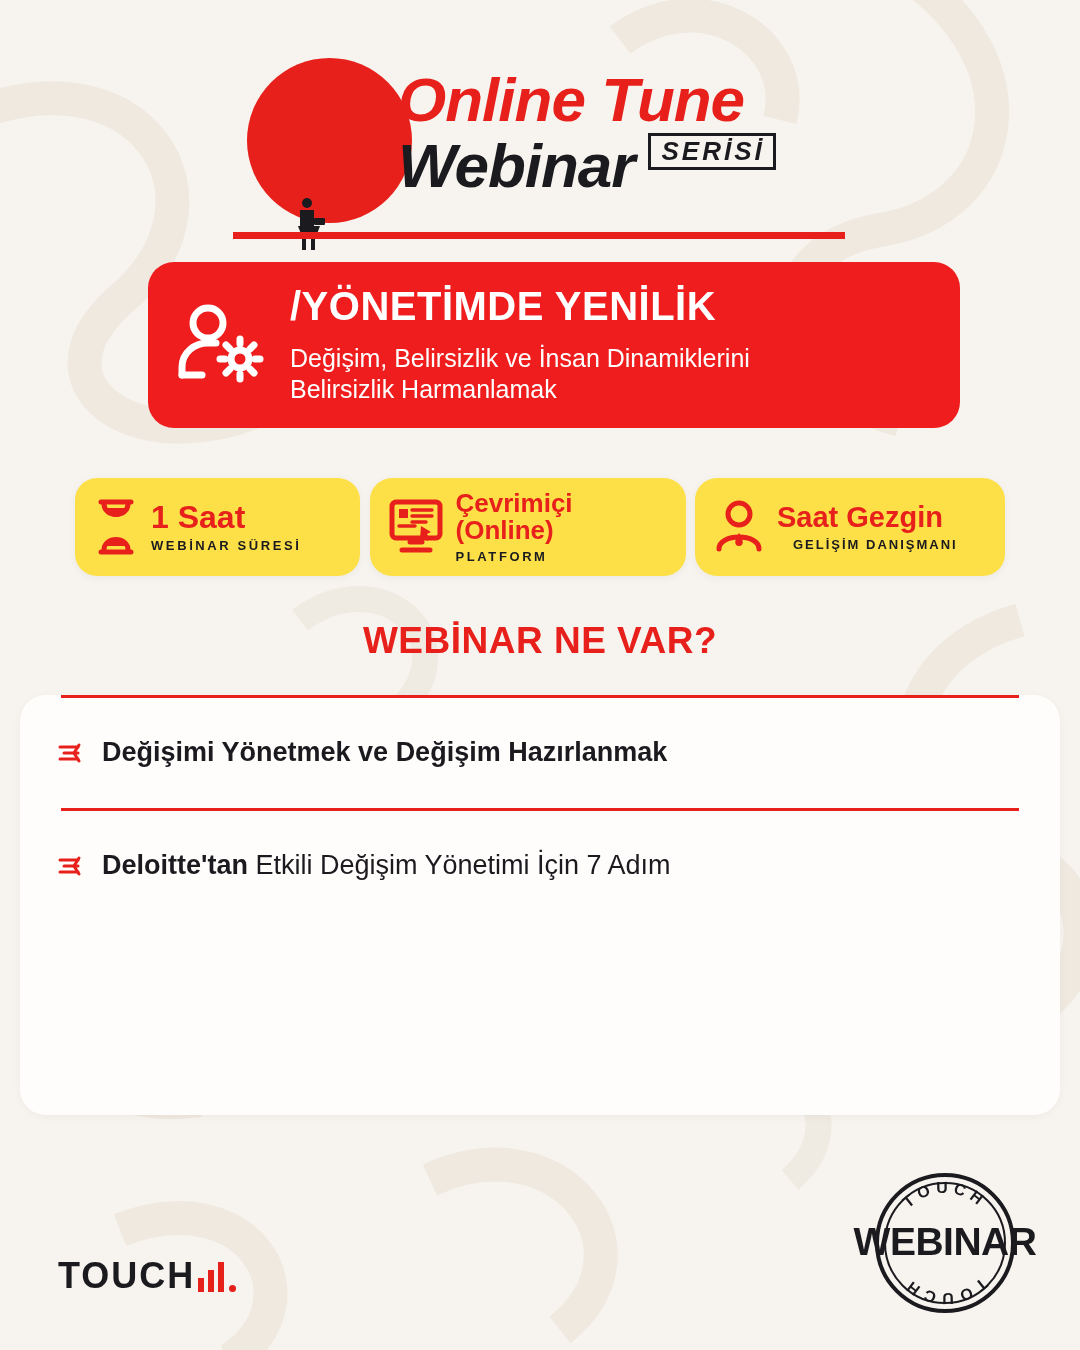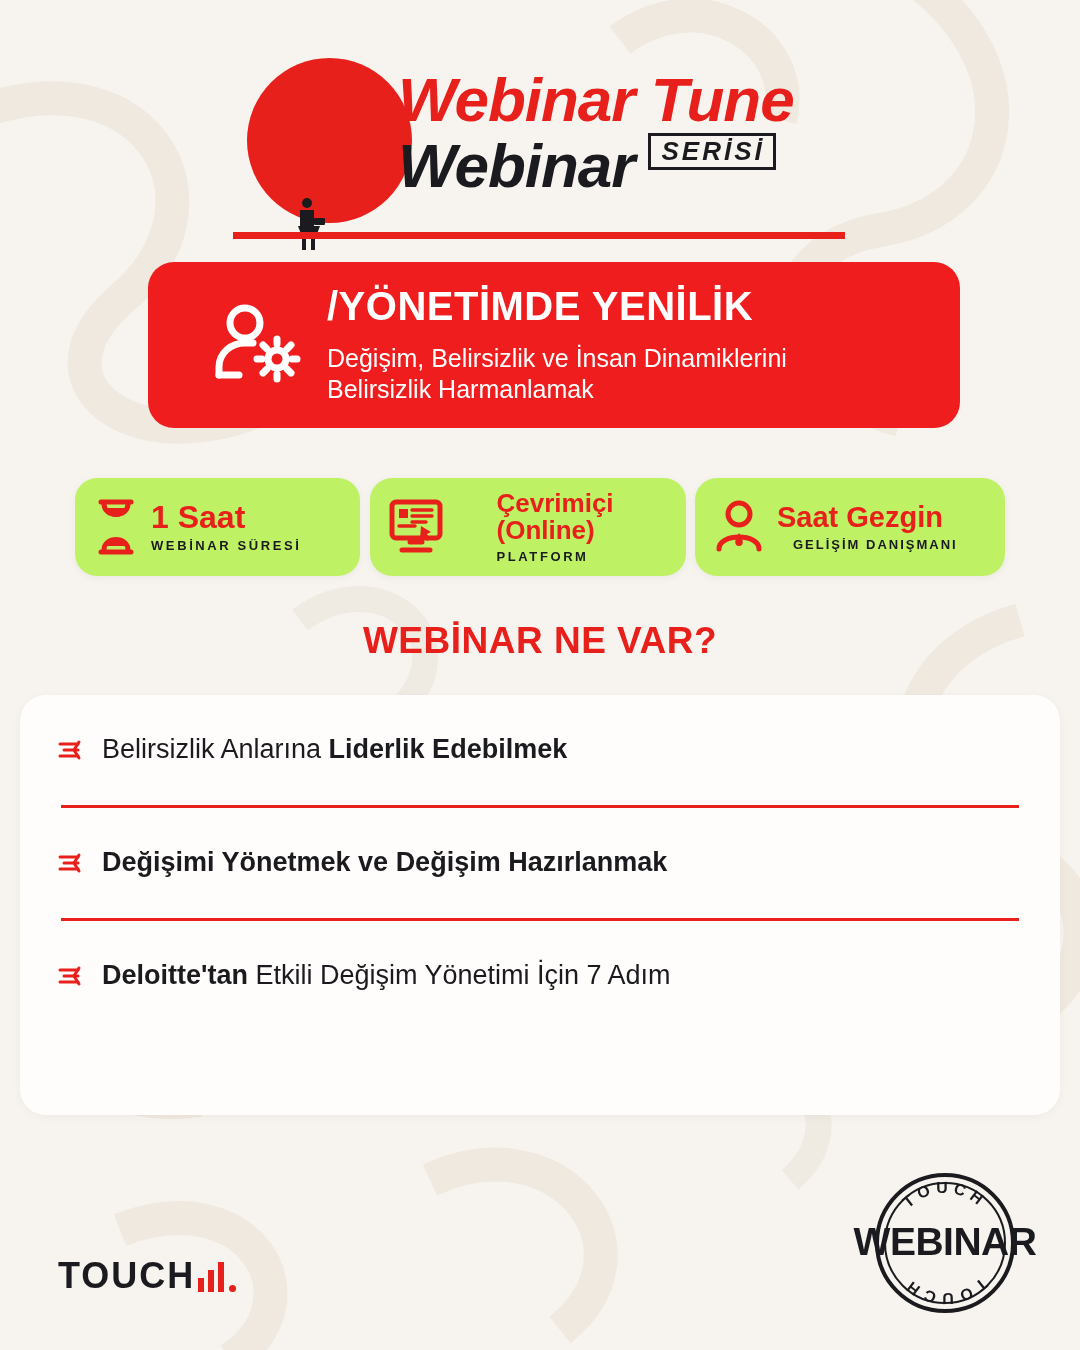--- a/index.html
+++ b/index.html
@@ -108,21 +108,21 @@
   .banner {
     position: absolute;
     left: 148px;
     top: 262px;
     width: 812px;
     height: 166px;
     background: #ef1d1d;
     border-radius: 26px;
     display: flex;
     align-items: center;
-    padding-left: 57px;
+    padding-left: 20px;
     box-sizing: border-box;
   }
   .banner-icon {
     width: 108px;
     height: 96px;
     flex: 0 0 auto;
     margin-right: 14px;
   }
   .banner-text { color: #ffffff; }
   .banner-title {
@@ -141,31 +141,31 @@
   
   .info-row {
     position: absolute;
     left: 75px;
     top: 478px;
     width: 930px;
     display: flex;
     justify-content: space-between;
   }
   .info-card {
-    background: #bef264;
+    background: #fde047;
     border-radius: 22px;
     height: 98px;
     display: flex;
     align-items: center;
     box-shadow: 0 2px 8px rgba(0,0,0,0.05);
     padding: 0 18px;
     box-sizing: border-box;
   }
   .card-1 { width: 285px; }
-  .card-2 { width: 316px; gap: 41px; }
+  .card-2 { width: 316px; }
   .card-3 { width: 310px; }
   .info-icon { flex: 0 0 auto; margin-right: 12px; }
   .info-main {
     font-size: 32px;
     font-weight: 800;
     color: #e8201c;
     line-height: 1;
   }
   .info-main.small {
     font-size: 26px;
@@ -326,21 +326,21 @@
     <svg class="circle-person" viewBox="0 0 34 56">
       <circle cx="15" cy="7" r="5" fill="#1b1b1f"></circle>
       <path d="M8 14 h14 v16 h-14 z" fill="#1b1b1f"></path>
       <path d="M6 30 h22 l-3 8 h-16 z" fill="#1b1b1f"></path>
       <rect x="10" y="38" width="4" height="16" fill="#1b1b1f"></rect>
       <rect x="19" y="38" width="4" height="16" fill="#1b1b1f"></rect>
       <rect x="22" y="22" width="11" height="7" rx="1" fill="#1b1b1f"></rect>
     </svg>
 
     <div class="brand-block">
-      <div class="brand-line1">Webinar Tune</div>
+      <div class="brand-line1">Online Tune</div>
       <div class="brand-line2">
         <div class="brand-webinar">Webinar</div>
         <div class="brand-serisi">SERİSİ</div>
       </div>
     </div>
 
     <div class="header-rule"></div>
   </div>
 
   <div class="banner">
@@ -414,29 +414,20 @@
       </div>
     </div>
 
   </div>
 
   <div class="section-heading">WEBİNAR NE VAR?</div>
 
   <div class="content-panel">
     <div class="content-list">
 
-      <div class="content-item">
-        <svg class="bullet-icon" viewBox="0 0 26 26">
-          <path d="M2 7 h18 M6 13 h14 M2 19 h18" stroke="#e8201c" stroke-width="3" stroke-linecap="round"></path>
-          <path d="M21 5 l-5 8 l5 8" fill="none" stroke="#e8201c" stroke-width="3" stroke-linecap="round"></path>
-        </svg>
-        <div class="item-text">
-          <span>Belirsizlik Anlarına </span><b>Liderlik Edebilmek</b>
-        </div>
-      </div>
 
       <div class="item-divider"></div>
 
       <div class="content-item">
         <svg class="bullet-icon" viewBox="0 0 26 26">
           <path d="M2 7 h18 M6 13 h14 M2 19 h18" stroke="#e8201c" stroke-width="3" stroke-linecap="round"></path>
           <path d="M21 5 l-5 8 l5 8" fill="none" stroke="#e8201c" stroke-width="3" stroke-linecap="round"></path>
         </svg>
         <div class="item-text">
           <b>Değişimi Yönetmek ve Değişim Hazırlanmak</b><span></span>

